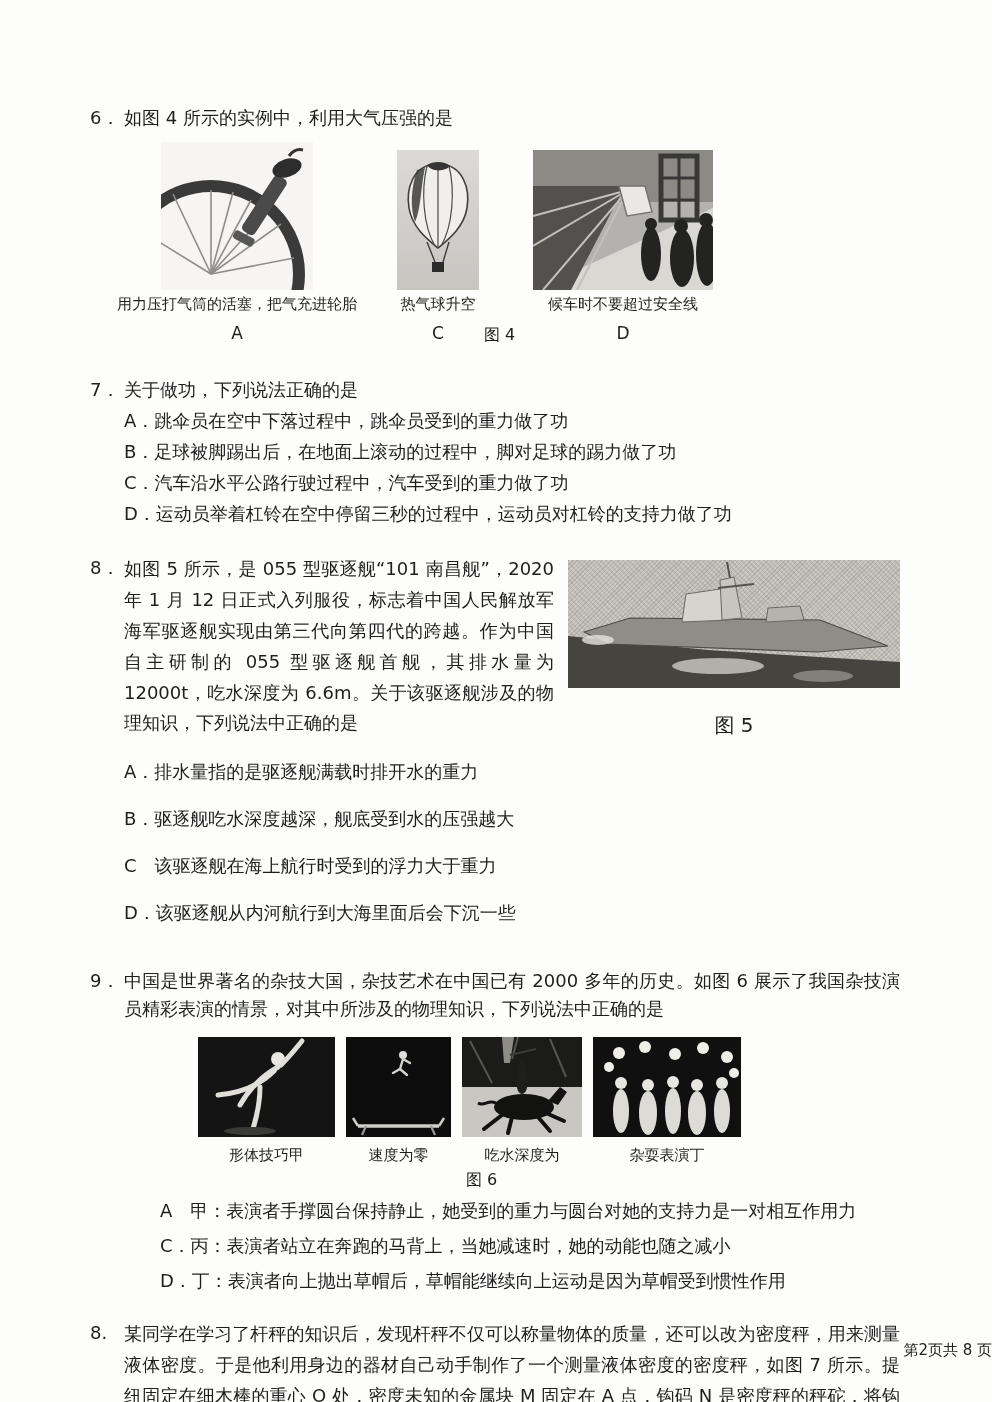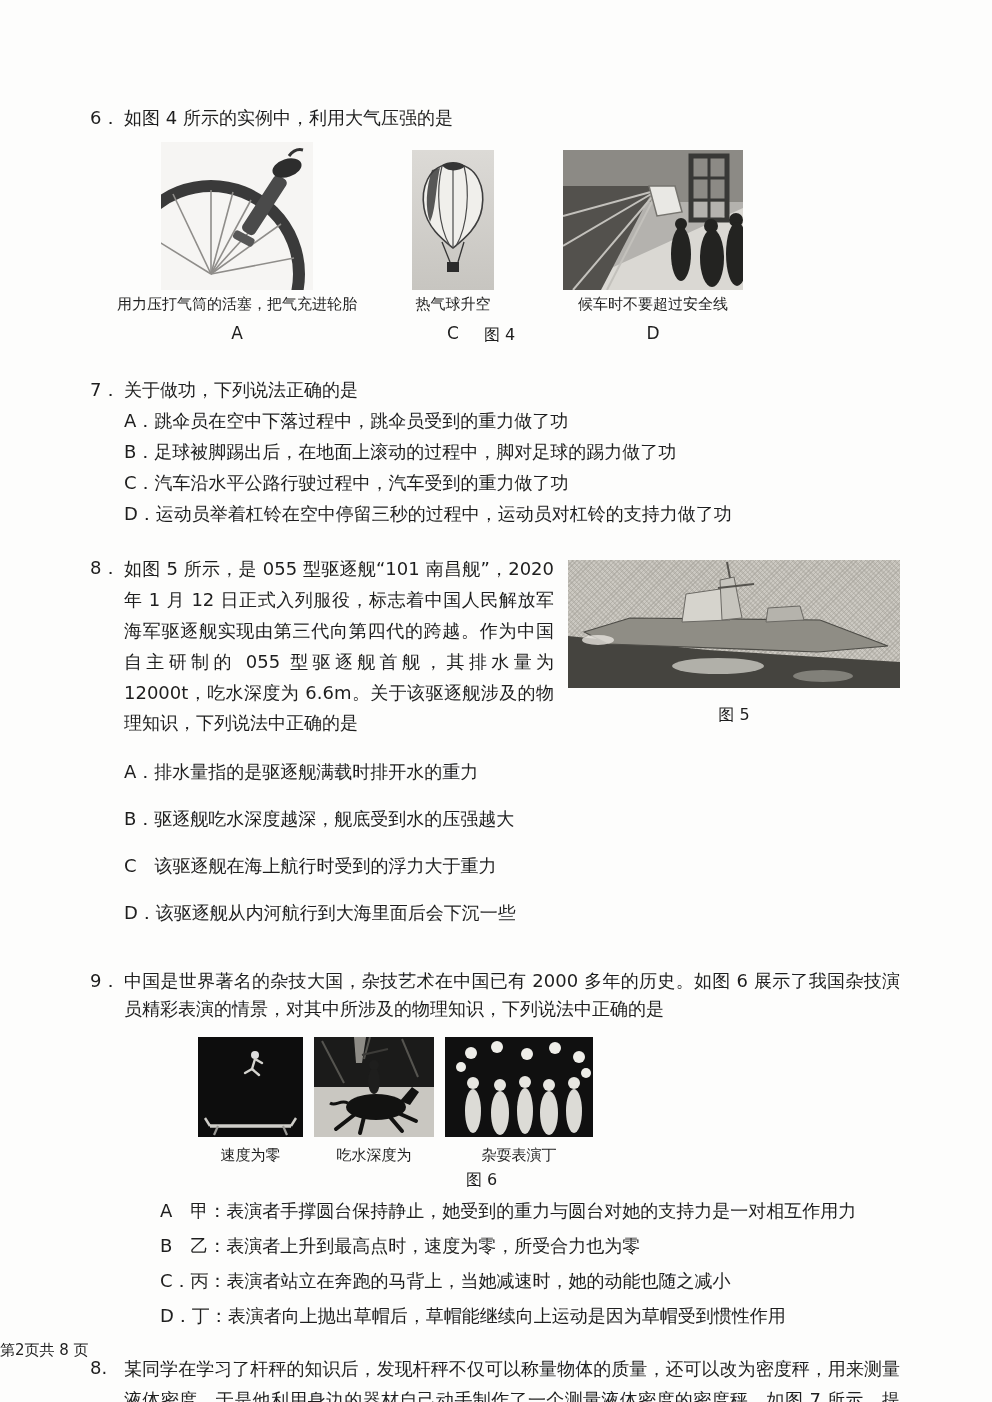--- a/index.html
+++ b/index.html
@@ -18,42 +18,42 @@
   }
   .q { display:flex; align-items:flex-start; }
   .qnum { flex:0 0 34px; white-space:nowrap; }
   .qbody { flex:1 1 auto; }
   .para { text-align:justify; }
   .opts { margin-top:3px; }
   .opt { margin-top:3px; text-align:justify; }
 
   
   .fig4-row {
-    display:flex; align-items:flex-end; gap:20px;
+    display:flex; align-items:flex-end; gap:5px;
     margin:8px 0 0 22px; position:relative;
   }
   .fig4-item { display:flex; flex-direction:column; align-items:center; }
   .fig4-img { display:flex; align-items:flex-end; justify-content:center; height:150px; }
   .fig4-cap { font-size:15px; line-height:1.4; margin-top:4px; white-space:nowrap; }
   .fig4-letter { font-size:17px; margin-top:5px; }
   .fig4-label { position:absolute; left:372px; bottom:-2px; font-size:16px; }
   .photo { display:block; }
 
   
   .fig5 { float:right; width:332px; margin:6px 0 6px 14px; text-align:center; }
   .fig5-grain {
     width:332px; height:128px;
     background:
       repeating-linear-gradient(45deg,  rgba(160,157,148,.35) 0 2px, rgba(0,0,0,0) 2px 4px),
       repeating-linear-gradient(-45deg, rgba(120,117,110,.25) 0 1px, rgba(0,0,0,0) 1px 3px),
       #ccc9c2;
     position:relative;
   }
   .fig5-grain svg { position:absolute; inset:0; }
-  .fig5-cap { font-size:16px; margin-top:13px; }
+  .fig5-cap { font-size:20px; margin-top:20px; }
   .q8 { margin-top:26px; }
   .q8 .qbody { line-height:1.72; }
   .q8 .opts { line-height:1.55; margin-top:6px; }
   .q8 .opt { margin-top:19px; }
 
   
   .fig6-row {
     display:flex; align-items:flex-start; gap:11px;
     margin:14px 0 30px 74px; position:relative;
   }
@@ -63,21 +63,21 @@
   .q9 { margin-top:40px; }
   .q9 .opts { margin-top:20px;margin-left:36px; }
   .q9 .opt { margin-top:7px; max-width:700px; }
 
   .q7 { margin-top:30px; }
   .q10 { margin-top:24px; }
   .q10 .qbody { line-height:1.72; }
 
   .footer {
     position:absolute; left:0; right:0; bottom:42px;
-    text-align:left; font-size:15px; color:#222;
+    text-align:right; font-size:15px; color:#222;
   }
 </style>
 </head>
 <body>
 
 <div class="content">
 
   <div class="q">
     <div class="qnum">6．</div>
     <div class="qbody">如图 4 所示的实例中，利用大气压强的是</div>
@@ -213,20 +213,34 @@
     </div>
   </div>
 
   <div class="q q9">
     <div class="qnum">9．</div>
     <div class="qbody">
       <div class="para">中国是世界著名的杂技大国，杂技艺术在中国已有 2000 多年的历史。如图 6 展示了我国杂技演员精彩表演的情景，对其中所涉及的物理知识，下列说法中正确的是</div>
 
       <div class="fig6-row">
         <div class="fig6-item">
+          <svg class="photo" width="137" height="100" viewBox="0 0 137 100">
+            <rect width="137" height="100" fill="#141414"></rect>
+            <circle cx="80" cy="22" r="7" fill="#e8e7e2"></circle>
+            <g stroke="#e0dfda" stroke-width="5" stroke-linecap="round" fill="none">
+              <path d="M80 30 C66 38 52 50 42 68"></path>
+              <path d="M83 28 C93 18 99 10 104 4"></path>
+              <path d="M76 34 C62 48 42 56 20 58"></path>
+              <path d="M62 50 C62 68 58 82 55 92"></path>
+            </g>
+            <ellipse cx="52" cy="94" rx="26" ry="4" fill="#3a3a38"></ellipse>
+          </svg>
+          <div class="fig6-cap">形体技巧甲</div>
+        </div>
+        <div class="fig6-item">
           <svg class="photo" width="105" height="100" viewBox="0 0 105 100">
             <rect width="105" height="100" fill="#0d0d0d"></rect>
             <circle cx="57" cy="18" r="4" fill="#ddd"></circle>
             <g stroke="#d5d4cf" stroke-width="2.4" stroke-linecap="round">
               <line x1="57" y1="22" x2="54" y2="32"></line>
                 <line x1="54" y1="32" x2="47" y2="36"></line>
               <line x1="54" y1="32" x2="61" y2="38"></line>
                 <line x1="57" y1="22" x2="64" y2="26"></line>
             </g>
             <line x1="12" y1="89" x2="93" y2="89" stroke="#cfcec9" stroke-width="3.4"></line>
@@ -289,21 +303,20 @@
               <circle cx="141" cy="36" r="5"></circle>
             </g>
           </svg>
           <div class="fig6-cap">杂耍表演丁</div>
         </div>
         <div class="fig6-label">图 6</div>
       </div>
 
       <div class="opts">
         <div class="opt">A　甲：表演者手撑圆台保持静止，她受到的重力与圆台对她的支持力是一对相互作用力</div>
-        <div class="opt">B　乙：表演者上升到最高点时，速度为零，所受合力也为零</div>
         <div class="opt">C．丙：表演者站立在奔跑的马背上，当她减速时，她的动能也随之减小</div>
         <div class="opt">D．丁：表演者向上抛出草帽后，草帽能继续向上运动是因为草帽受到惯性作用</div>
       </div>
     </div>
   </div>
 
   <div class="q q10">
     <div class="qnum">8.</div>
     <div class="qbody para">某同学在学习了杆秤的知识后，发现杆秤不仅可以称量物体的质量，还可以改为密度秤，用来测量液体密度。于是他利用身边的器材自己动手制作了一个测量液体密度的密度秤，如图 7 所示。提纽固定在细木棒的重心 O 处，密度未知的金属块 M 固定在 A 点，钩码 N 是密度秤的秤砣，将钩码 N 挂在 B 点时，密度秤恰好水平平衡。现将金属块 M 浸没在某种液体中，调节钩码 N 的位置，当其移至 C 点时，密度秤再次水平平衡。已知，</div>
   </div>

